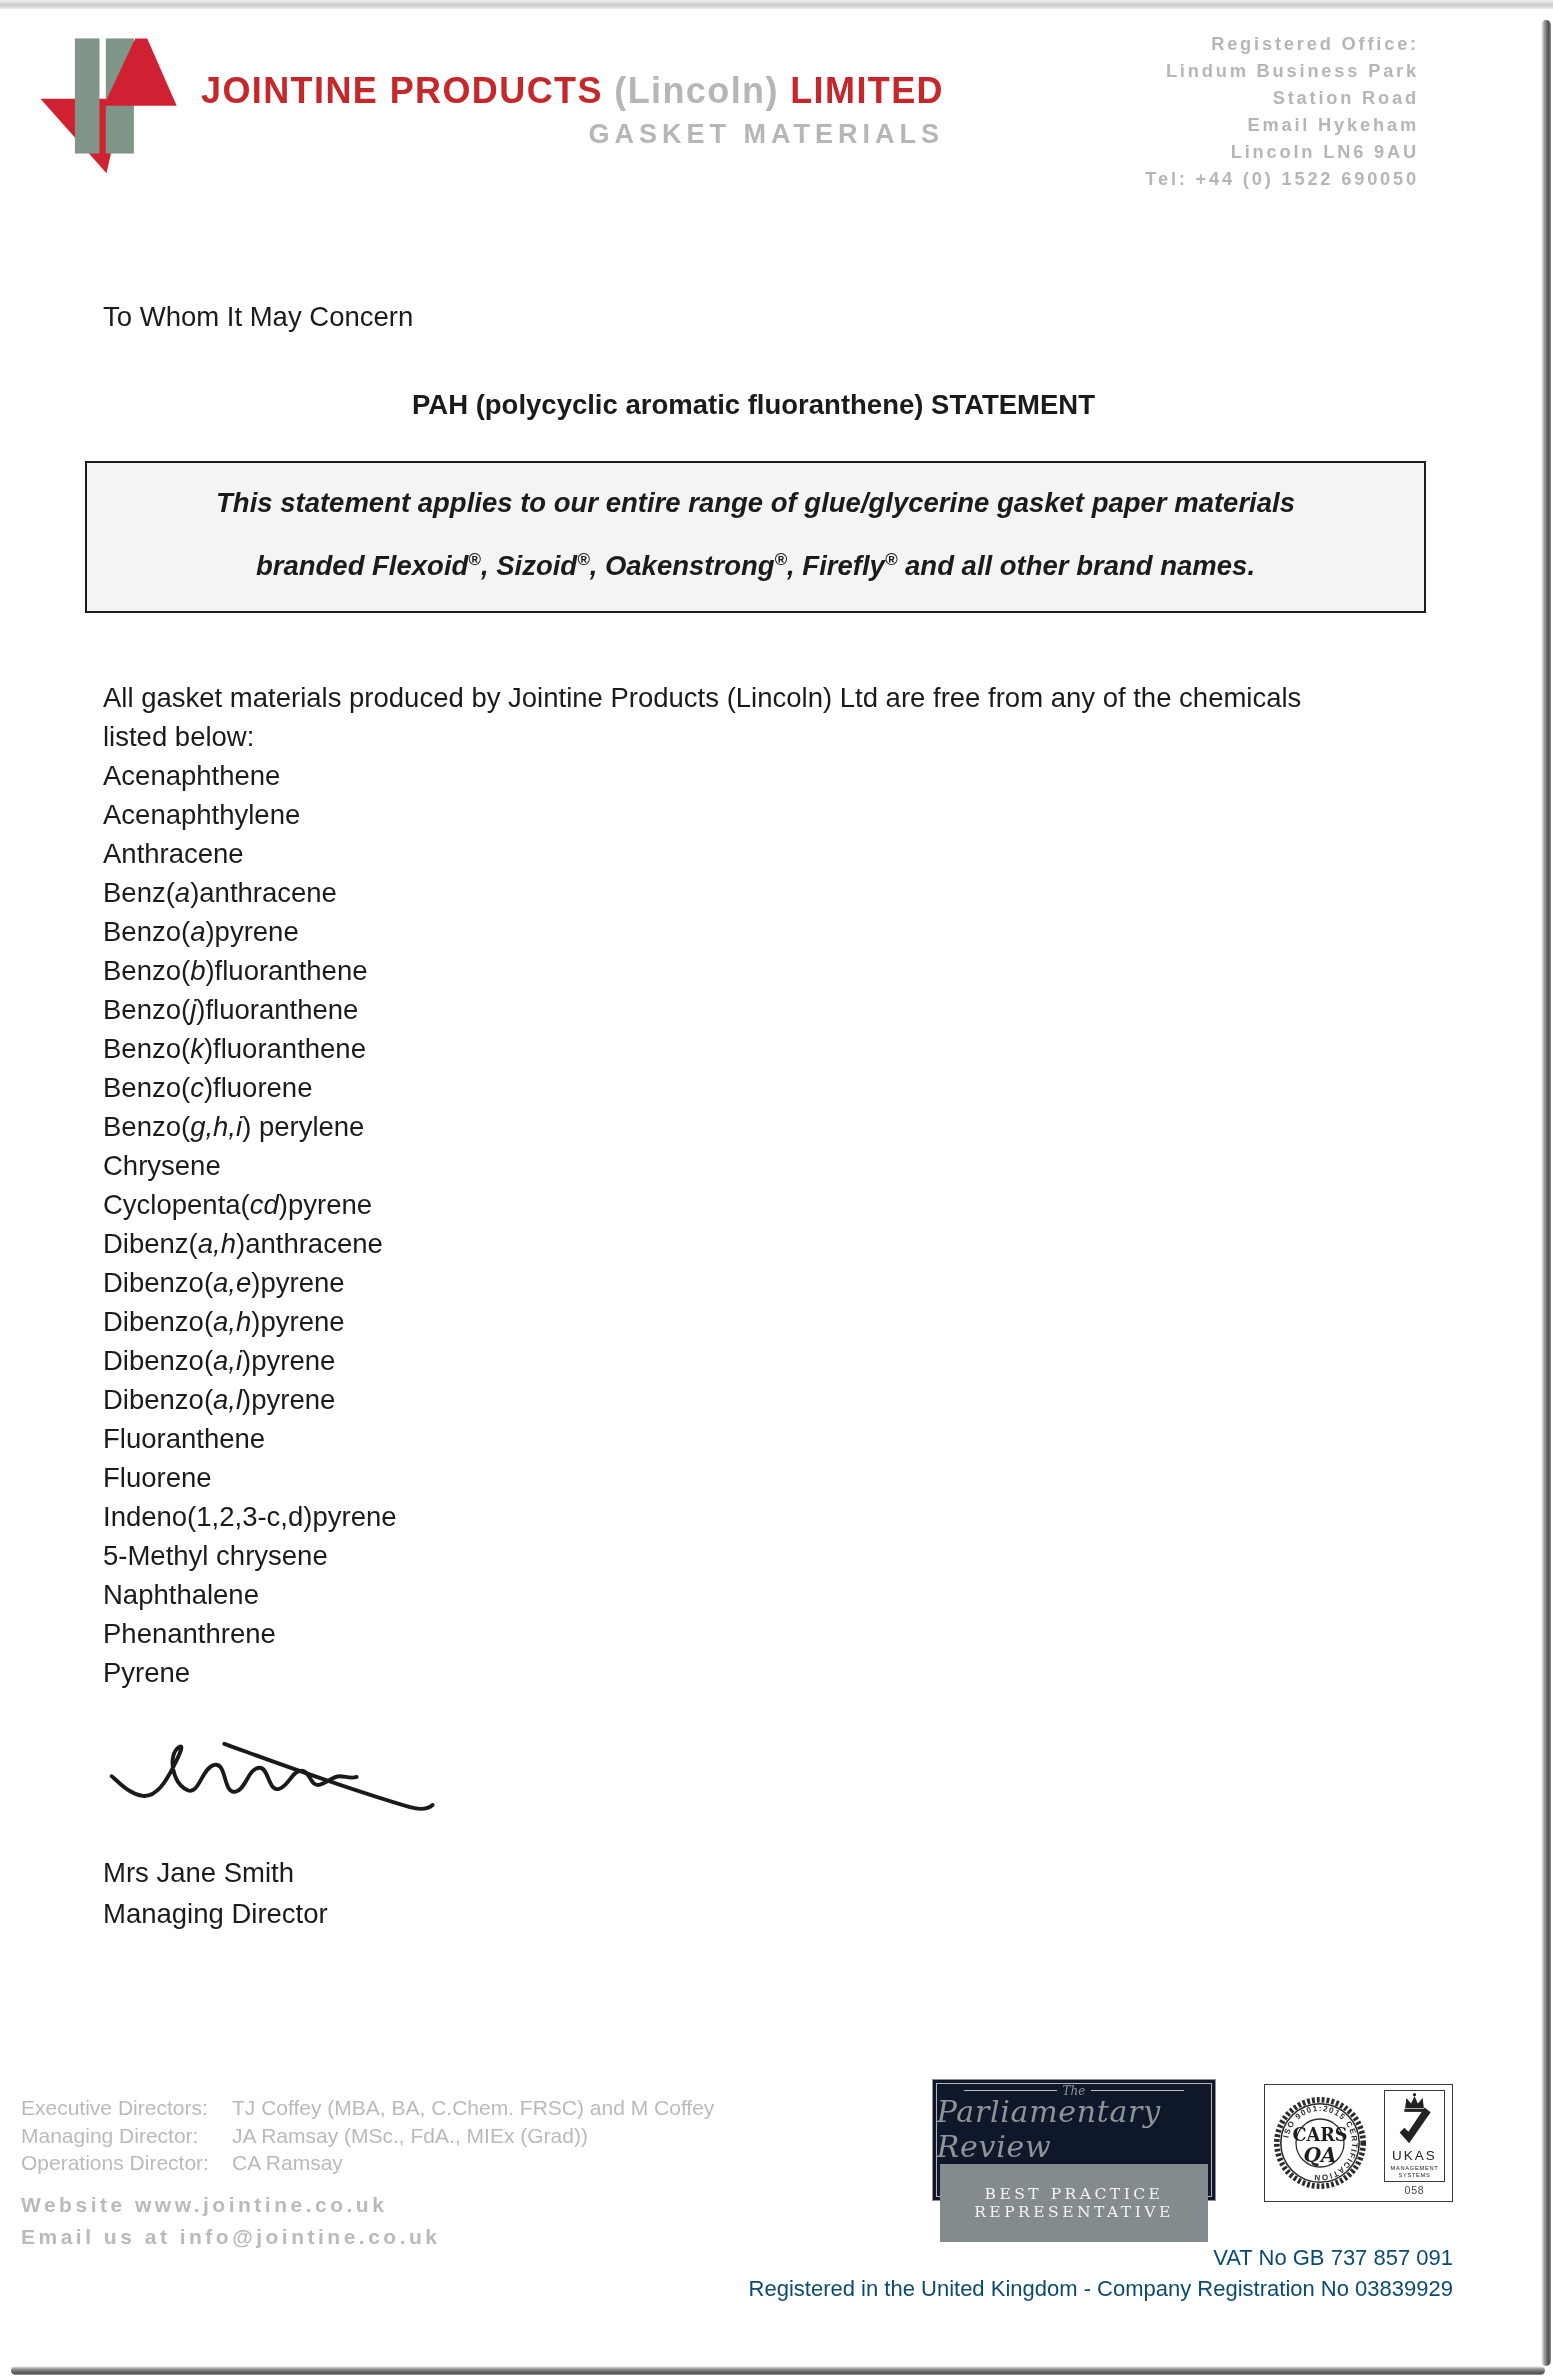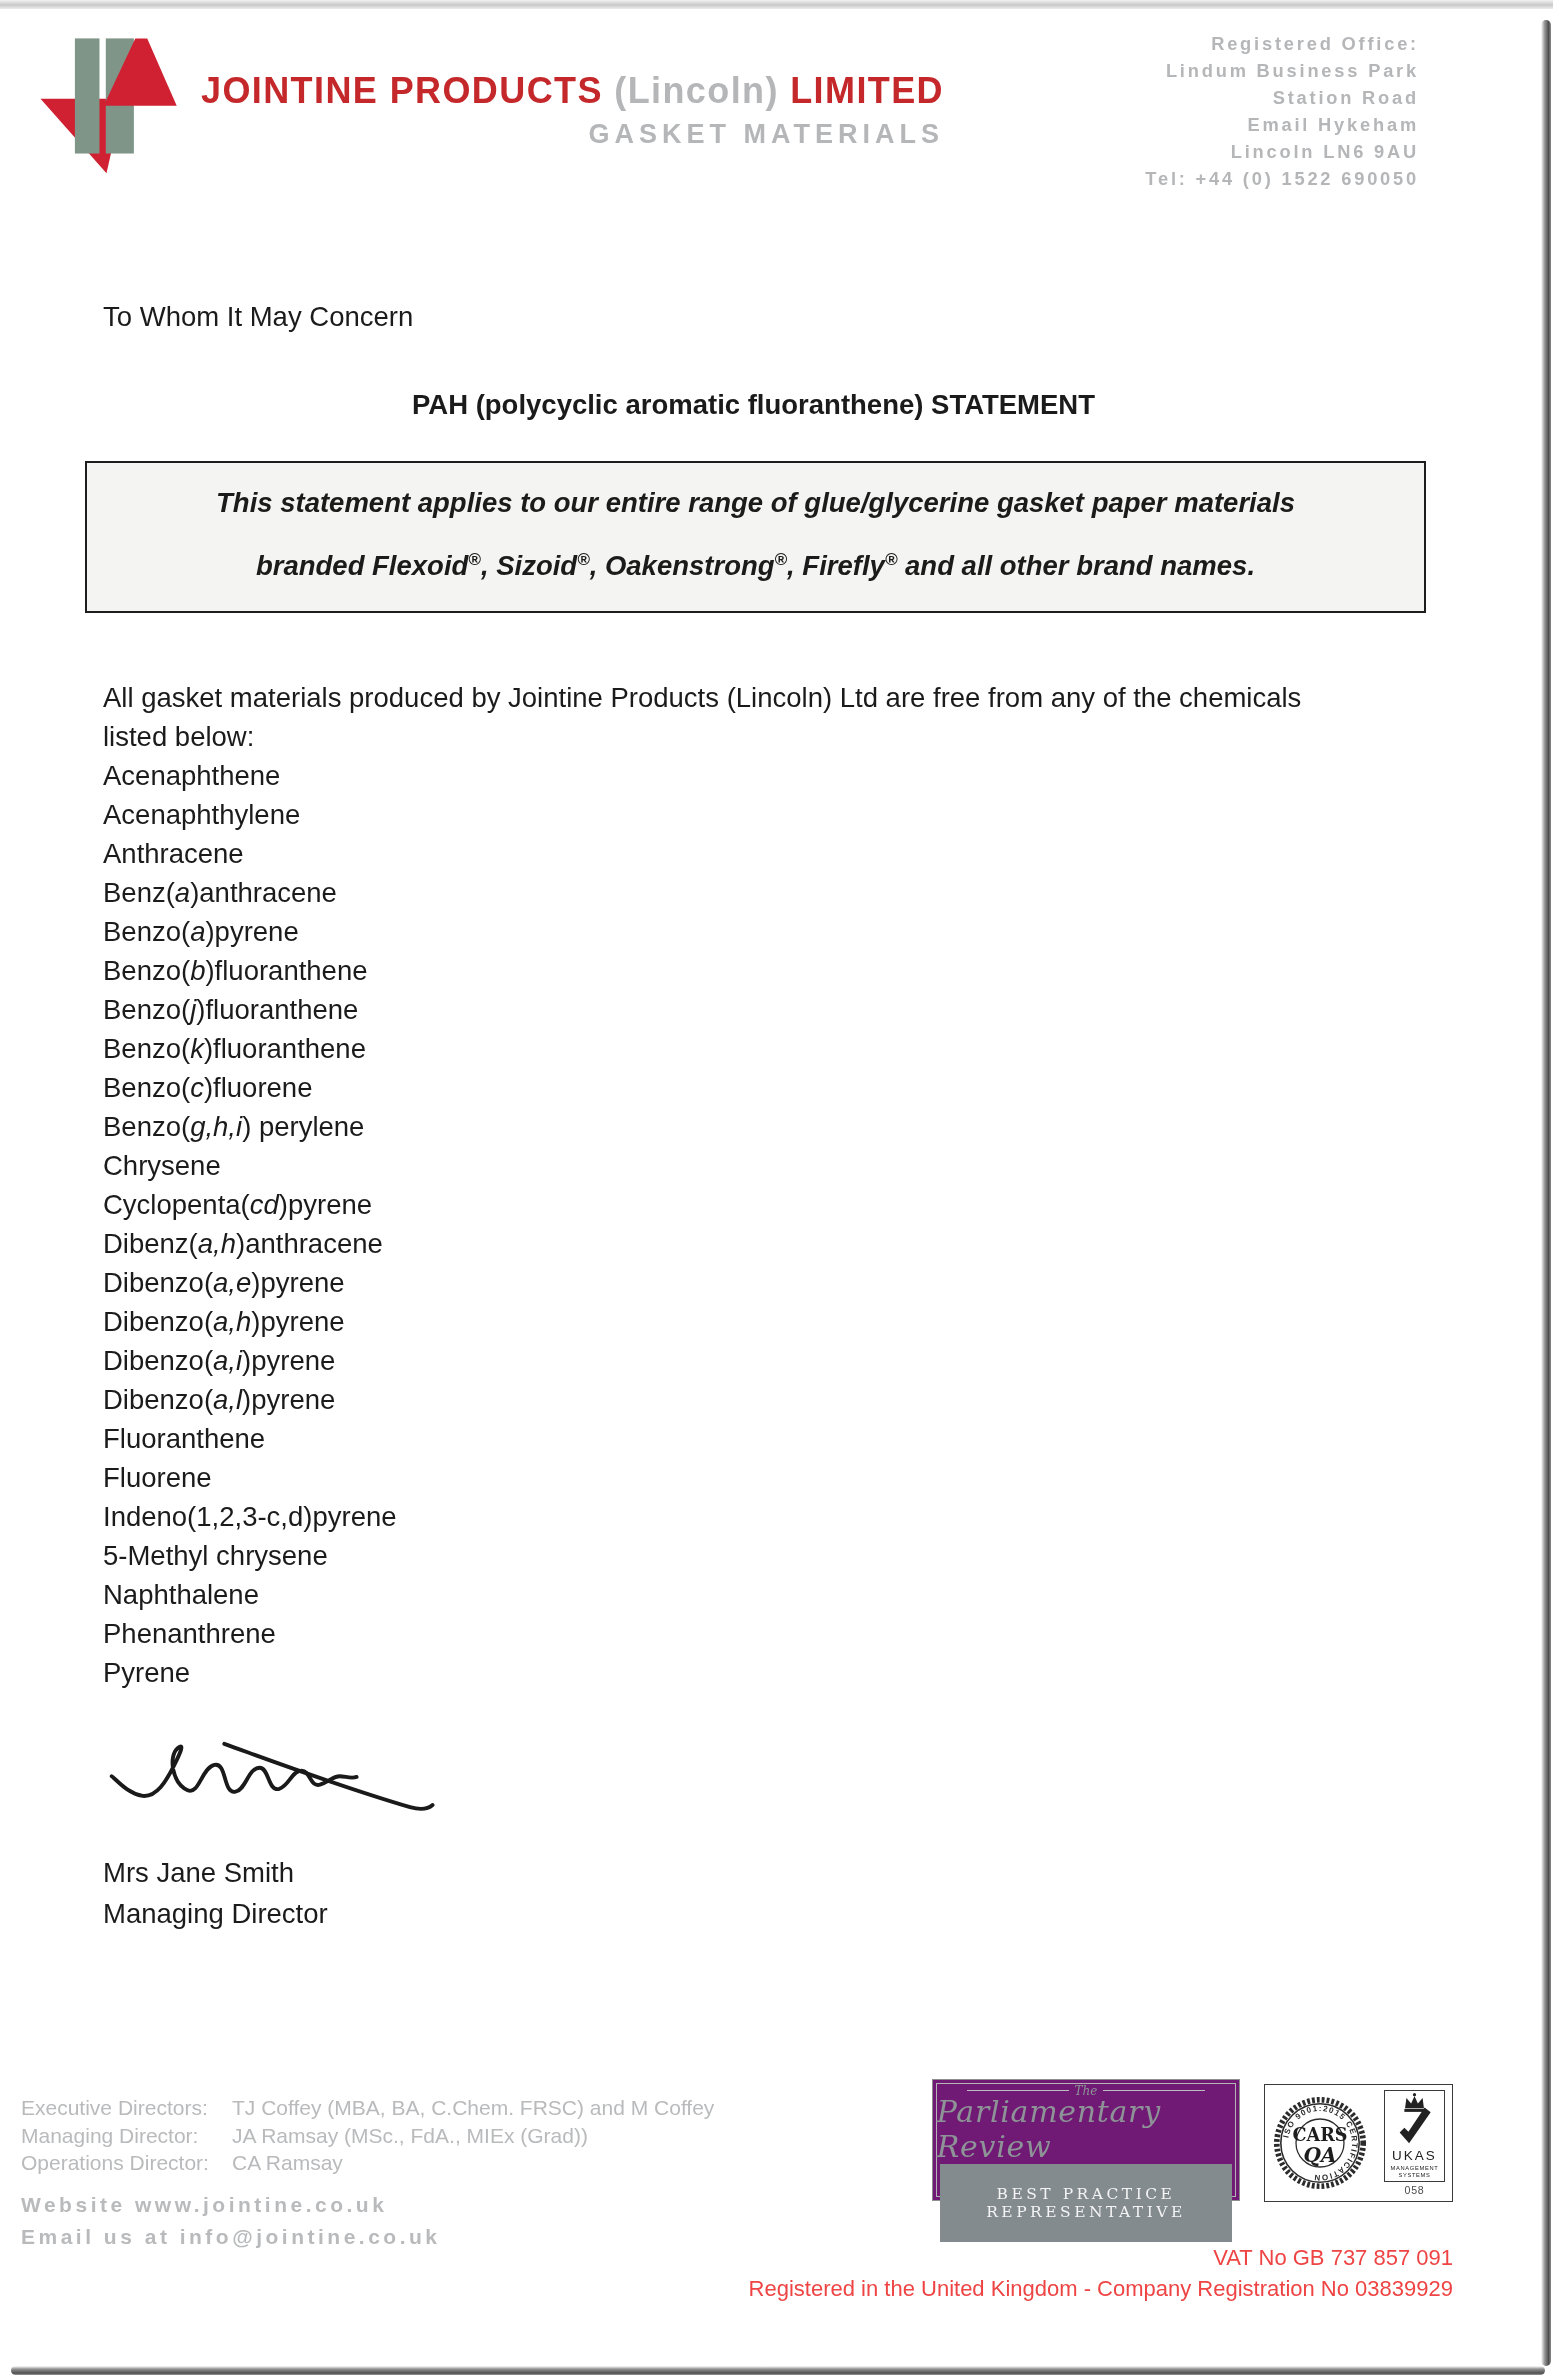--- a/index.html
+++ b/index.html
@@ -39,25 +39,25 @@
   .signature{position:absolute;left:106px;top:1734px;width:359px;height:95px;}
   .sig-name{position:absolute;left:103px;top:1857px;font-size:27.5px;}
   .sig-role{position:absolute;left:103px;top:1898px;font-size:27.5px;}
 
   
   .directors{position:absolute;left:21px;top:2094px;color:#b9babc;font-size:21px;line-height:27.5px;}
   .dir-row{display:flex;}
   .dir-label{width:211px;}
   .contact{position:absolute;left:21px;top:2189px;color:#b9babc;font-size:21px;font-weight:bold;
            letter-spacing:3.5px;line-height:32px;}
-  .legal{position:absolute;right:100px;top:2242px;text-align:right;color:#ef4444;
+  .legal{position:absolute;right:100px;top:2242px;text-align:right;color:#0c4a6e;
          font-size:22px;line-height:31px;}
 
   
-  .pr-box{position:absolute;left:932px;top:2079px;width:308px;height:122px;background:#701a75;
+  .pr-box{position:absolute;left:932px;top:2079px;width:284px;height:122px;background:#0f172a;
           border:0.7px solid #8e8e8e;box-sizing:border-box;padding:2.8px;}
   .pr-inner{border:0.7px solid #b5b5b5;height:100%;box-sizing:border-box;display:flex;
             flex-direction:column;justify-content:space-between;align-items:center;}
   .pr-script{flex:1;display:flex;flex-direction:column;align-items:center;justify-content:center;
              color:#8d9396;font-family:"DejaVu Serif",serif;font-style:italic;width:100%;}
   .pr-the{font-size:12px;display:flex;align-items:center;gap:5.6px;width:80%;justify-content:center;}
   .pr-the::before,.pr-the::after{content:"";flex:1;border-top:0.7px solid #b9bdbf;}
   .pr-name{font-size:30px;margin-top:-4.2px;letter-spacing:0.7px;}
   .pr-banner{width:calc(100% - 7px);margin:0 3.5px 3.5px 3.5px;background:#848b8f;color:#f4f4f4;
              text-align:center;font-family:"DejaVu Serif",serif;font-size:15.5px;letter-spacing:3.5px;

